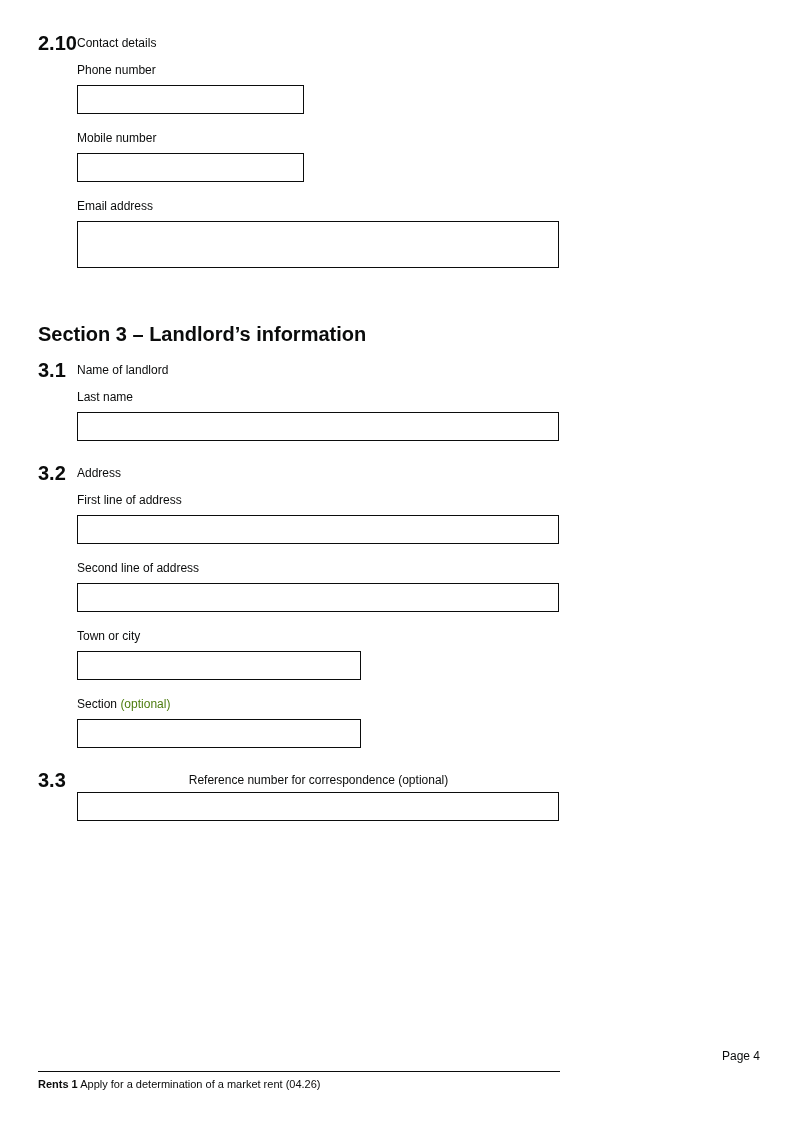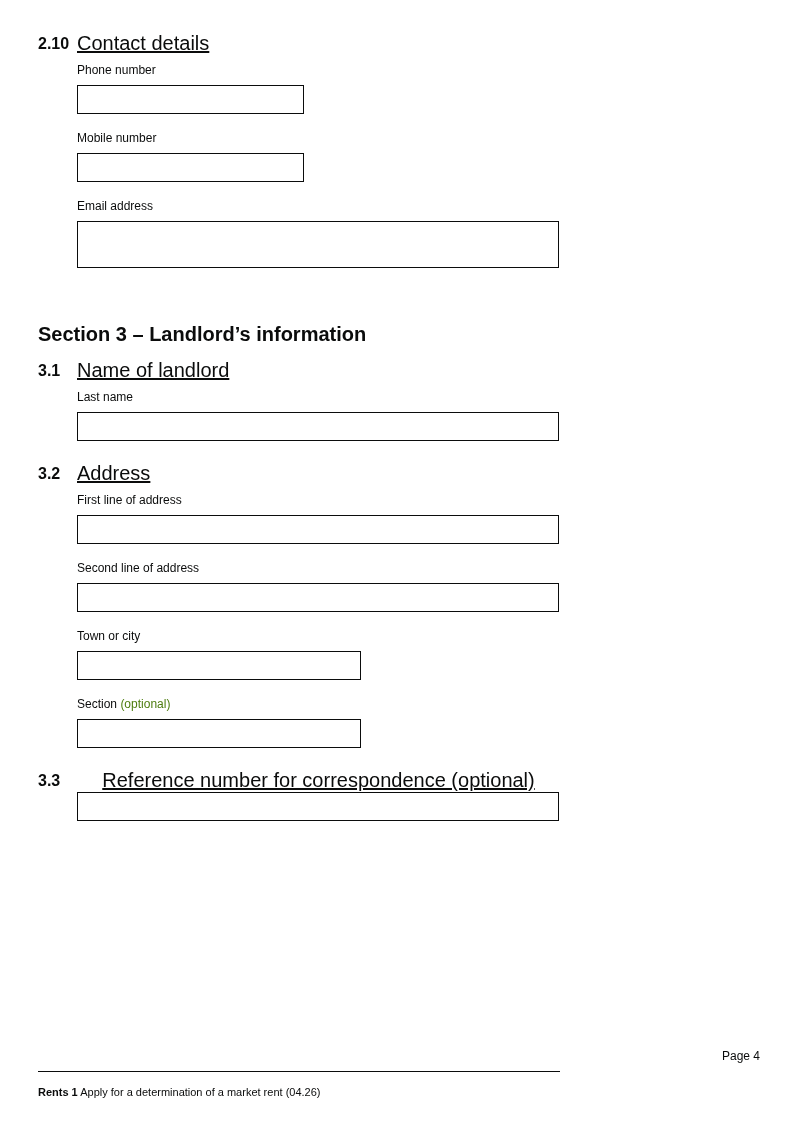--- a/index.html
+++ b/index.html
@@ -12,24 +12,24 @@
     overflow: hidden;
   }
   .content {
     position: absolute;
     top: 34px; left: 38px;
     width: 522px;
   }
   .question { display: flex; margin-bottom: 23px; }
   .q-num {
     width: 39px; flex-shrink: 0;
-    font-weight: 700; font-size: 16px; line-height: 19px;
+    font-weight: 700; font-size: 20px; line-height: 19px;
   }
   .q-body { flex: 1; }
-  .q-title { font-size: 20px; line-height: 19px; margin-bottom: 8px; text-decoration: underline; }
+  .q-title { font-size: 12px; line-height: 19px; margin-bottom: 8px; }
   .q-title.tight { margin-bottom: 2px; text-align: center; }
   .field { margin-bottom: 15px; }
   .field:last-child { margin-bottom: 0; }
   .field-label { font-size: 12px; line-height: 19px; margin-bottom: 5px; }
   .optional { color: #4d7c0f; }
   input.box {
     display: block;
     border: 1.5px solid #0b0c0c;
     border-radius: 0;
     background: #ffffff;
@@ -59,21 +59,21 @@
     position: absolute;
     top: 1049px; right: 40px;
     font-size: 12px; font-weight: 400;
     line-height: 15px;
   }
   .footer {
     position: absolute;
     top: 1071px; left: 38px;
     width: 522px;
     border-top: 1px solid #0b0c0c;
-    padding-top: 14px;
+    padding-top: 6px;
     font-size: 11px; line-height: 13px;
   }
   .footer .form-id { font-weight: 700; }
 </style>
 </head>
 <body>
 
 <div class="content">
 
   <div class="question">

